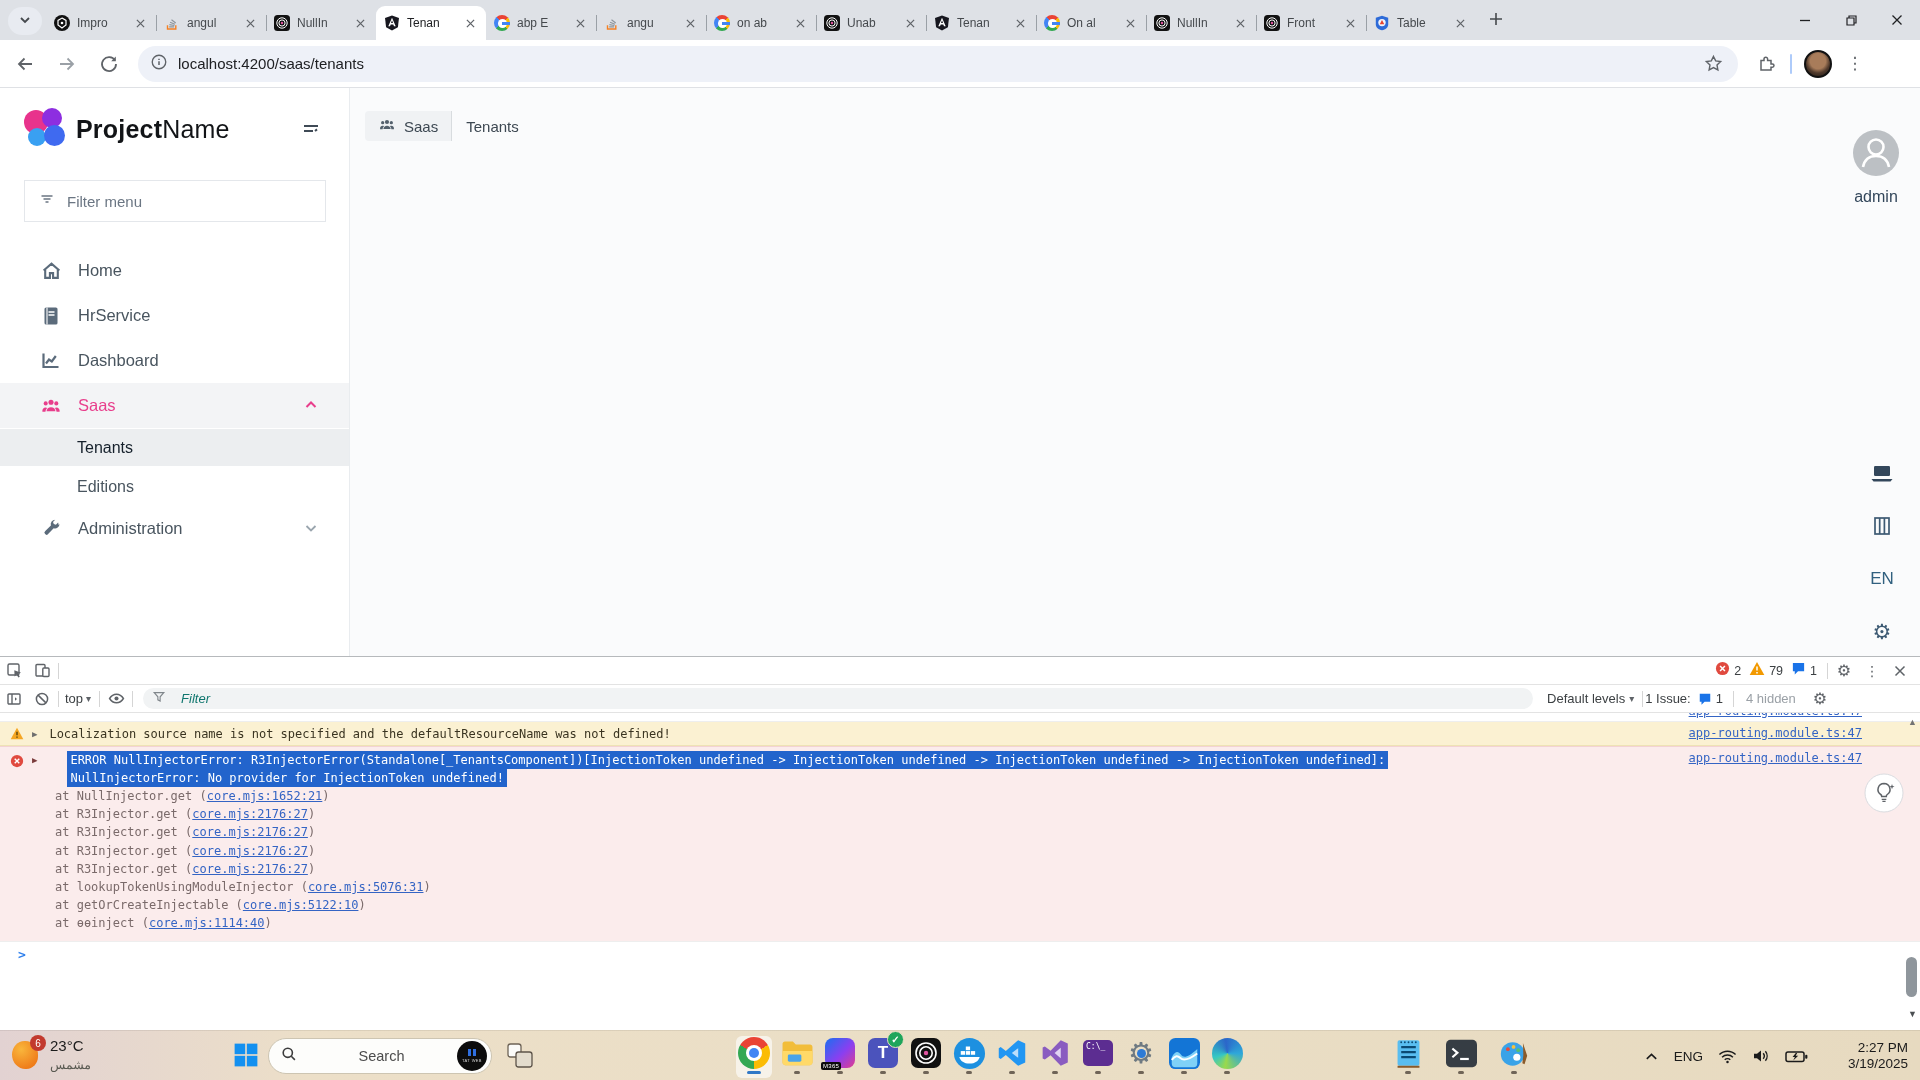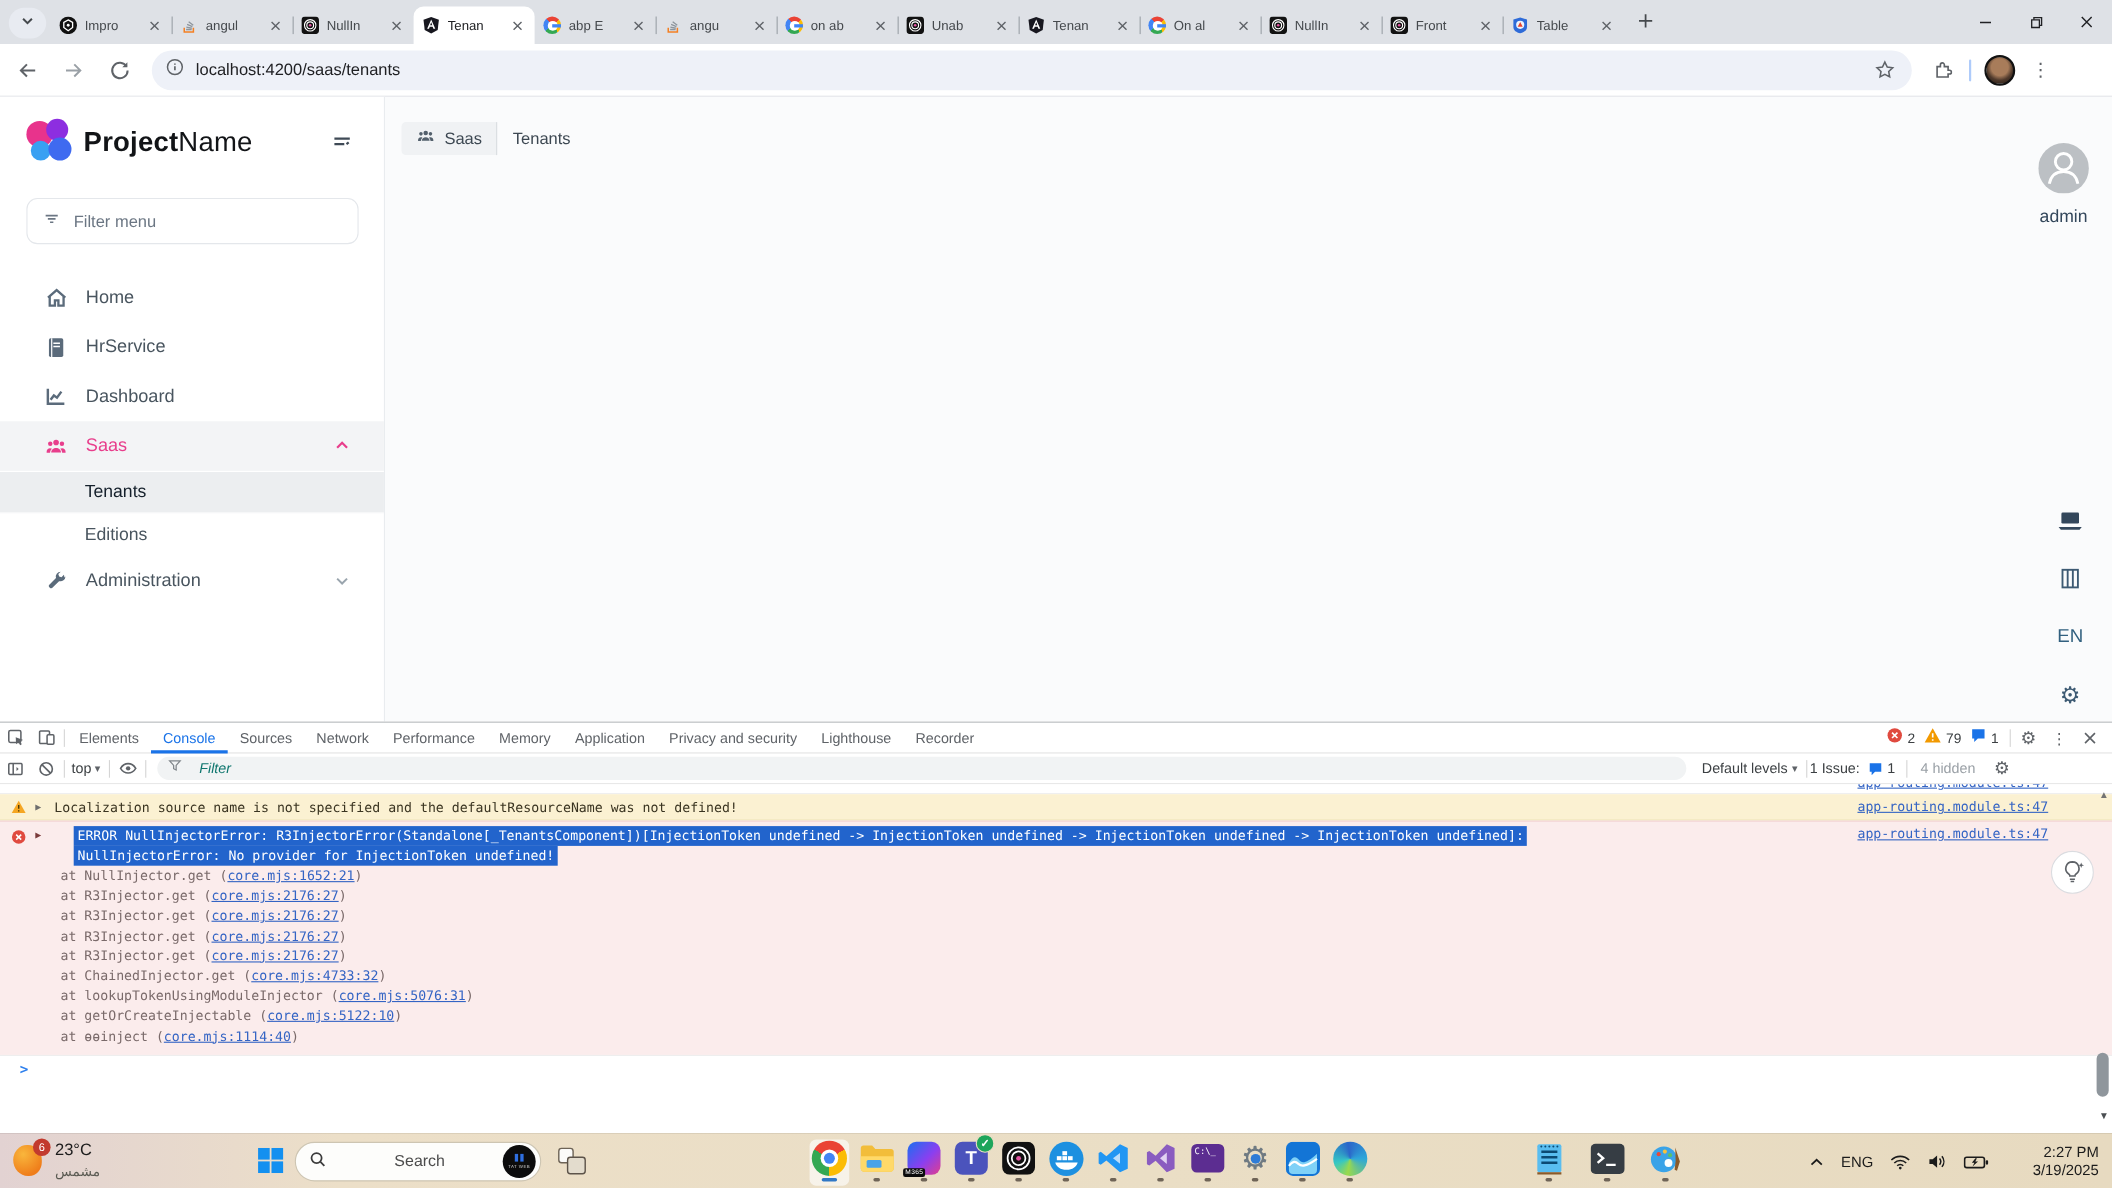--- a/index.html
+++ b/index.html
@@ -33,21 +33,21 @@
 
   
   .app { position:absolute; left:0; top:88px; width:1920px; height:568px; background:#fafbfc; }
   .sidebar { position:absolute; left:0; top:0; width:350px; height:568px; background:#fff; border-right:1px solid #e9ecef; }
   .brandrow { position:absolute; left:24px; top:18px; width:302px; height:46px; display:flex; align-items:center; }
   .logo { position:relative; width:42px; height:42px; }
   .logo i { position:absolute; border-radius:50%; }
   .brandtext { font-size:25px; color:#121417; margin-left:10px; letter-spacing:.2px; }
   .brandtext b { font-weight:bold; }
   .hambtn { margin-left:auto; width:30px; height:30px; display:flex; align-items:center; justify-content:center; }
-  .filterbox { position:absolute; left:24px; top:92px; width:302px; height:42px; border:1px solid #e4e7eb; border-radius:10px; background:#fff; display:flex; align-items:center; padding:12px 14px; }
+  .filterbox { position:absolute; left:24px; top:92px; width:302px; height:42px; border:1px solid #e4e7eb; border-radius:0; background:#fff; display:flex; align-items:center; padding:12px 14px; }
   .filterbox input { border:0; outline:0; background:transparent; font-size:15px; color:#394452; margin-left:12px; width:220px; font-family:"Liberation Sans",sans-serif; }
   .filterbox input::placeholder { color:#6b7683; }
   .navlist { position:absolute; left:0; top:160px; width:349px; }
   .nav-item { position:relative; height:45px; display:flex; align-items:center; padding-left:40px; color:#49555f; }
   .nav-item .nicon { width:22px; display:flex; justify-content:center; margin-right:16px; }
   .nav-item .nlabel { font-size:16.5px; }
   .nav-item.pink { background:#f3f4f6; }
   .nav-item.pink .nlabel { color:#e83e8c; }
   .nav-item .chev { position:absolute; right:30px; top:14px; }
   .nav-sub { height:39px; display:flex; align-items:center; padding-left:77px; font-size:16px; color:#49555f; }
@@ -560,32 +560,20 @@
             <path d="M8.3 8.3l6.8 2.4-2.9 1 1.6 3-1.5.8-1.6-3-2.1 2.1z" fill="#5f6368"></path>
           </svg>
         </span>
       <span class="dt-iconbtn">
           <svg width="17" height="17" viewBox="0 0 17 17">
             <rect x="2" y="2.5" width="9" height="11.5" rx="1" fill="none" stroke="#5f6368" stroke-width="1.4"></rect>
             <rect x="8.8" y="6" width="6.2" height="8.5" rx="1" fill="#fff" stroke="#5f6368" stroke-width="1.4"></rect>
           </svg>
         </span>
       <span class="dt-sep"></span>
-      <div id="dtTabs" style="display:flex;height:28px;">
-          <div class="dt-tab">Elements</div>
-          <div class="dt-tab active">Console</div>
-          <div class="dt-tab">Sources</div>
-          <div class="dt-tab">Network</div>
-          <div class="dt-tab">Performance</div>
-          <div class="dt-tab">Memory</div>
-          <div class="dt-tab">Application</div>
-          <div class="dt-tab">Privacy and security</div>
-          <div class="dt-tab">Lighthouse</div>
-          <div class="dt-tab">Recorder</div>
-        </div>
       <div class="dt-right">
         <span><svg width="15" height="15" viewBox="0 0 16 16">
               <circle cx="8" cy="8" r="7" fill="#e04a3f"></circle>
               <path d="M5.4 5.4l5.2 5.2M10.6 5.4l-5.2 5.2" stroke="#fff" stroke-width="1.6"></path>
             </svg></span>
         <span class="dt-count">2</span>
         <span><svg width="16" height="15" viewBox="0 0 16 15">
               <path d="M8 1l7.3 13H.7z" fill="#f29900"></path>
               <path d="M8 5.5v4M8 11v1.5" stroke="#fff" stroke-width="1.5"></path>
             </svg></span>
@@ -681,21 +669,20 @@
             <span class="sel">ERROR NullInjectorError: R3InjectorError(Standalone[_TenantsComponent])[InjectionToken undefined -&gt; InjectionToken undefined -&gt; InjectionToken undefined -&gt; InjectionToken undefined]:</span><br>
             <span class="sel">NullInjectorError: No provider for InjectionToken undefined!</span>
           </div>
         </div>
         <div class="stack" id="stack">
             <div class="stack-line"><span>at NullInjector.get</span> (<a>core.mjs:1652:21</a>)</div>
             <div class="stack-line"><span>at R3Injector.get</span> (<a>core.mjs:2176:27</a>)</div>
             <div class="stack-line"><span>at R3Injector.get</span> (<a>core.mjs:2176:27</a>)</div>
             <div class="stack-line"><span>at R3Injector.get</span> (<a>core.mjs:2176:27</a>)</div>
             <div class="stack-line"><span>at R3Injector.get</span> (<a>core.mjs:2176:27</a>)</div>
-            <div class="stack-line"><span>at ChainedInjector.get</span> (<a>core.mjs:4733:32</a>)</div>
             <div class="stack-line"><span>at lookupTokenUsingModuleInjector</span> (<a>core.mjs:5076:31</a>)</div>
             <div class="stack-line"><span>at getOrCreateInjectable</span> (<a>core.mjs:5122:10</a>)</div>
             <div class="stack-line"><span>at ɵɵinject</span> (<a>core.mjs:1114:40</a>)</div>
           </div>
         <span class="src">app-routing.module.ts:47</span>
         <span class="ai-bulb"><svg width="40" height="40" viewBox="0 0 40 40">
               <circle cx="20" cy="20" r="19" fill="#fff" stroke="#dadce0"></circle>
               <path d="M20 10.5a6 6 0 0 0-3.3 11c.6.4 1 1.1 1 1.9h4.6c0-.8.4-1.5 1-1.9a6 6 0 0 0-3.3-11z" fill="none" stroke="#5f6368" stroke-width="1.5"></path>
               <path d="M17.7 26.3h4.6M18.4 28.3h3.2" stroke="#5f6368" stroke-width="1.3"></path>
               <path d="M28 11l.7 1.9 1.9.7-1.9.7-.7 1.9-.7-1.9-1.9-.7 1.9-.7z" fill="#5f6368"></path>

